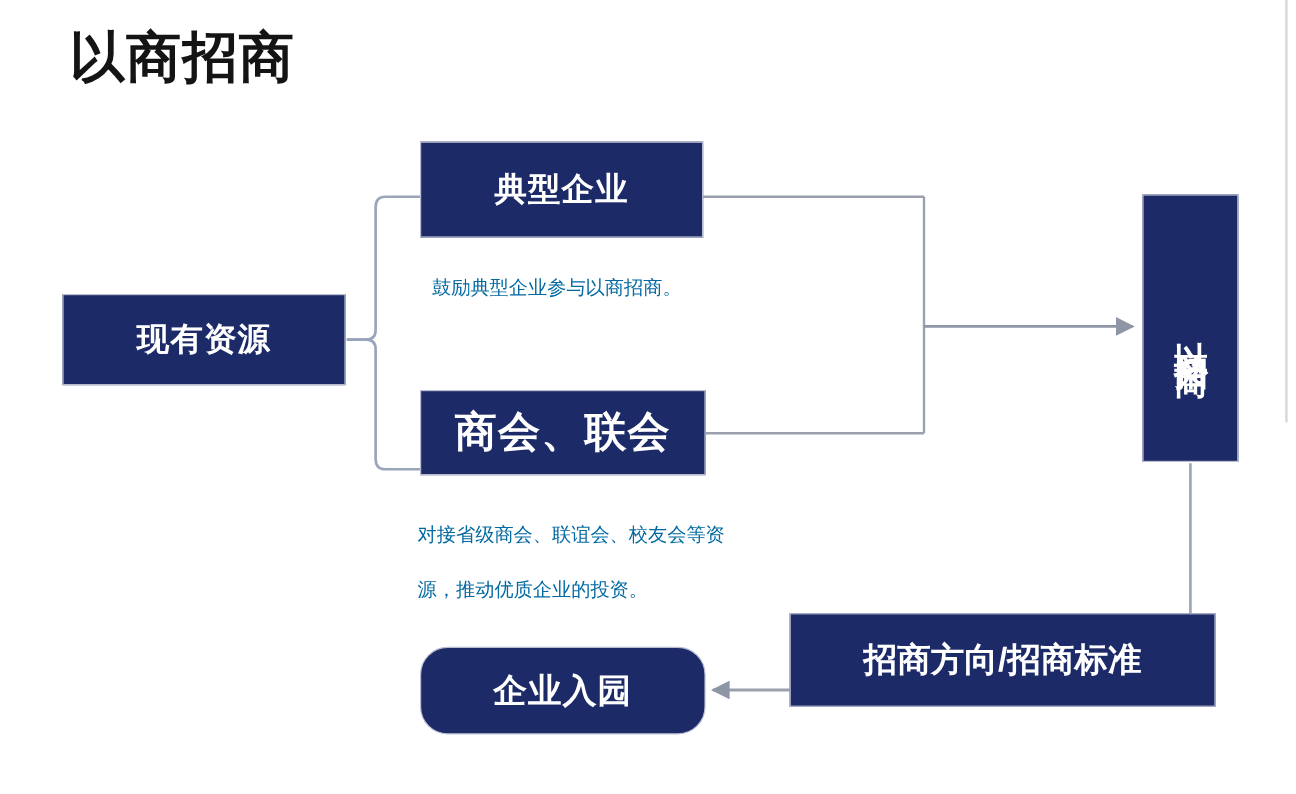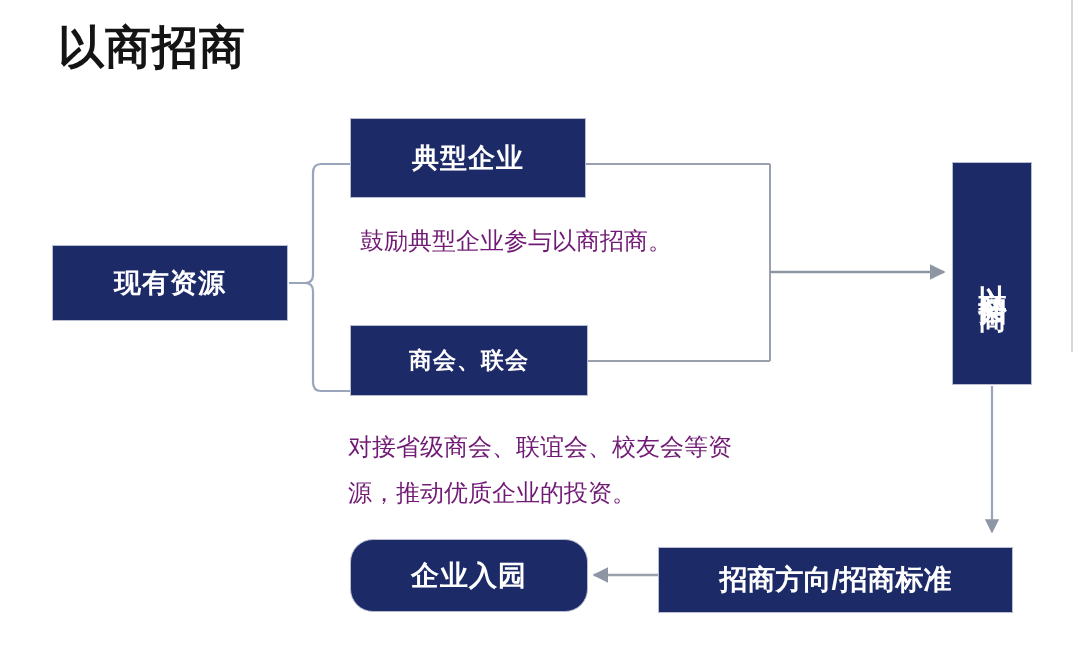--- a/index.html
+++ b/index.html
@@ -47,30 +47,30 @@
   }
   .navy-box.vertical {
     writing-mode: vertical-rl;
     text-orientation: upright;
     letter-spacing: 6px;
     white-space: nowrap;
   }
 
   #box-existing-resources { left: 52px;  top: 245px; width: 236px; height: 76px; font-size: 27px; letter-spacing: 1px; }
   #box-typical-enterprise { left: 350px; top: 118px; width: 236px; height: 80px; font-size: 27px; letter-spacing: 1px; }
-  #box-chamber-union      { left: 350px; top: 325px; width: 238px; height: 71px; font-size: 23px; letter-spacing: 1px; }
+  #box-chamber-union      { left: 350px; top: 325px; width: 238px; height: 71px; font-size: 35px; letter-spacing: 1px; }
   #box-merchant-invite    { left: 952px; top: 162px; width: 80px;  height: 223px; font-size: 28px; }
   #box-enterprise-entry   { left: 350px; top: 539px; width: 238px; height: 73px; font-size: 28px; letter-spacing: 1px; border-radius: 23px; }
-  #box-direction-standard { left: 658px; top: 547px; width: 355px; height: 66px; font-size: 28px; letter-spacing: 0px; }
+  #box-direction-standard { left: 658px; top: 511px; width: 355px; height: 78px; font-size: 28px; letter-spacing: 0px; }
 
   
   .desc {
     position: absolute;
-    color: #701a75;
-    font-size: 24px;
+    color: #0369a1;
+    font-size: 16px;
     line-height: 46px;
     white-space: pre-line;
   }
   #desc-typical { left: 360px; top: 218px; width: 430px; }
   #desc-chamber { left: 348px; top: 424px; width: 520px; }
 
   
   #connectors {
     position: absolute;
     left: 0;

